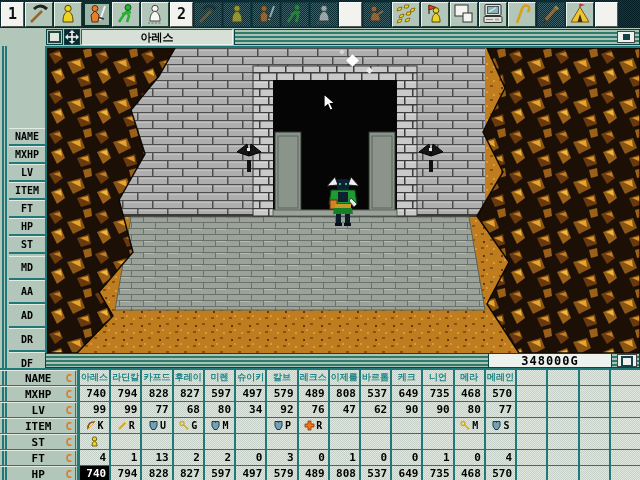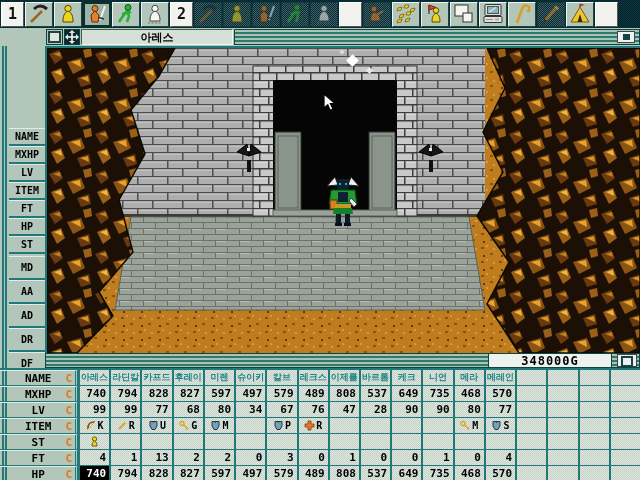--- a/index.html
+++ b/index.html
@@ -451,24 +451,24 @@
         <div class="plabel">
           <span class="lbl">LV</span>
           <span class="c">C</span>
         </div>
         <div class="pcell lv">99</div>
         <div class="pcell lv">99</div>
         <div class="pcell lv">77</div>
         <div class="pcell lv">68</div>
         <div class="pcell lv">80</div>
         <div class="pcell lv">34</div>
-        <div class="pcell lv">67</div>
+        <div class="pcell lv">92</div>
         <div class="pcell lv">76</div>
         <div class="pcell lv">47</div>
-        <div class="pcell lv">28</div>
+        <div class="pcell lv">62</div>
         <div class="pcell lv">90</div>
         <div class="pcell lv">90</div>
         <div class="pcell lv">80</div>
         <div class="pcell lv">77</div>
         <div class="pcell lv"></div>
         <div class="pcell lv"></div>
         <div class="pcell lv"></div>
         <div class="pcell lv"></div>
       </div>
       <div class="prow">

